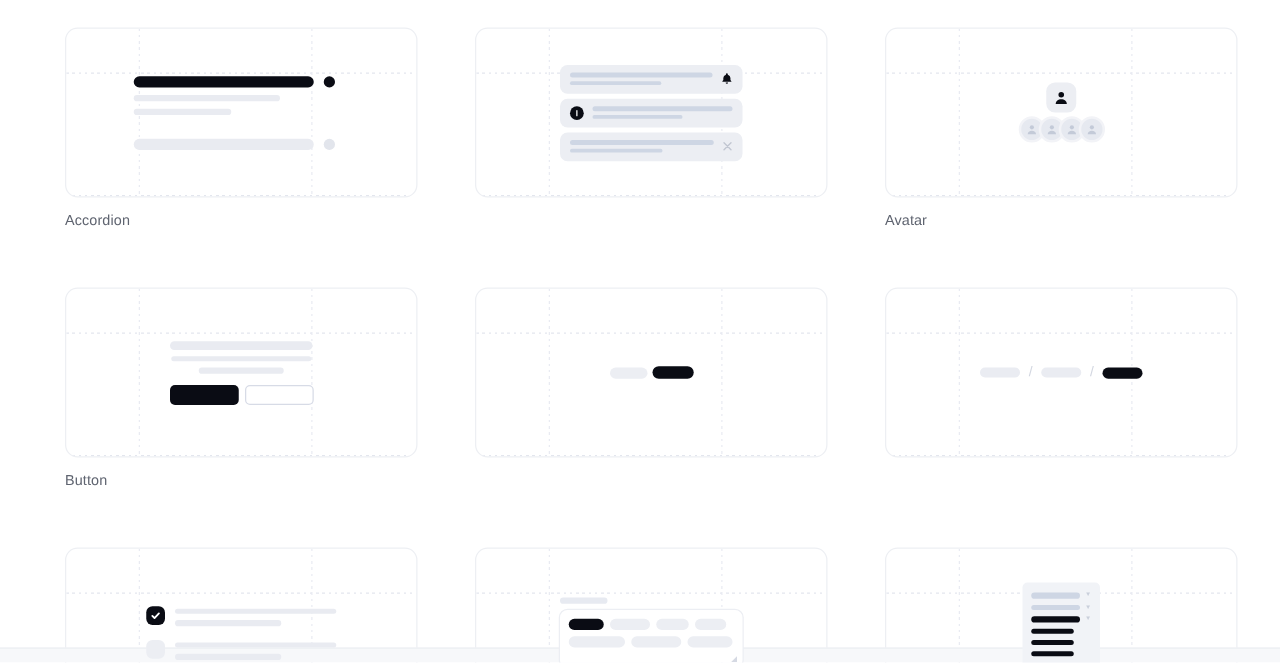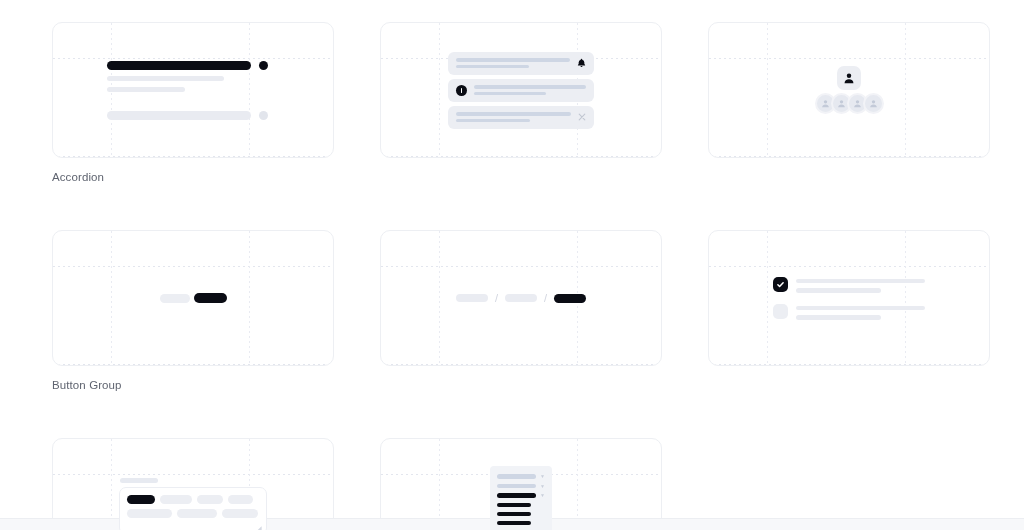--- a/index.html
+++ b/index.html
@@ -330,33 +330,49 @@
               <div class="avatar-circle">
                 <svg width="9" height="9" viewBox="0 0 14 14" fill="currentColor">
                   <circle cx="7" cy="4.4" r="2.6"></circle>
                     <path d="M1.8 13c0-2.7 2.3-4.4 5.2-4.4s5.2 1.7 5.2 4.4Z"></path>
                 </svg>
               </div>
             </div>
           </div>
         </div>
       </div>
-    </div>
-
+      <div class="card-label">Avatar</div>
+    </div>
+
+    <div class="cell">
+      <div class="card">
+        <div class="card-stage">
+          <div class="btn-demo">
+            <div class="t1"></div>
+            <div class="t2"></div>
+            <div class="t3"></div>
+            <div class="btn-row">
+              <div class="btn-solid"></div>
+              <div class="btn-outline"></div>
+            </div>
+          </div>
+        </div>
+      </div>
+      <div class="card-label">Button</div>
+    </div>
 
     <div class="cell">
       <div class="card">
         <div class="card-stage">
           <div class="bgroup">
             <div class="seg-light"></div>
             <div class="seg-dark"></div>
           </div>
         </div>
       </div>
-      <div class="card-label">Button Group</div>
     </div>
 
     <div class="cell">
       <div class="card">
         <div class="card-stage">
           <div class="crumbs">
             <div class="crumb"></div>
             <span class="crumb-sep">/</span>
             <div class="crumb"></div>
             <span class="crumb-sep">/</span>

